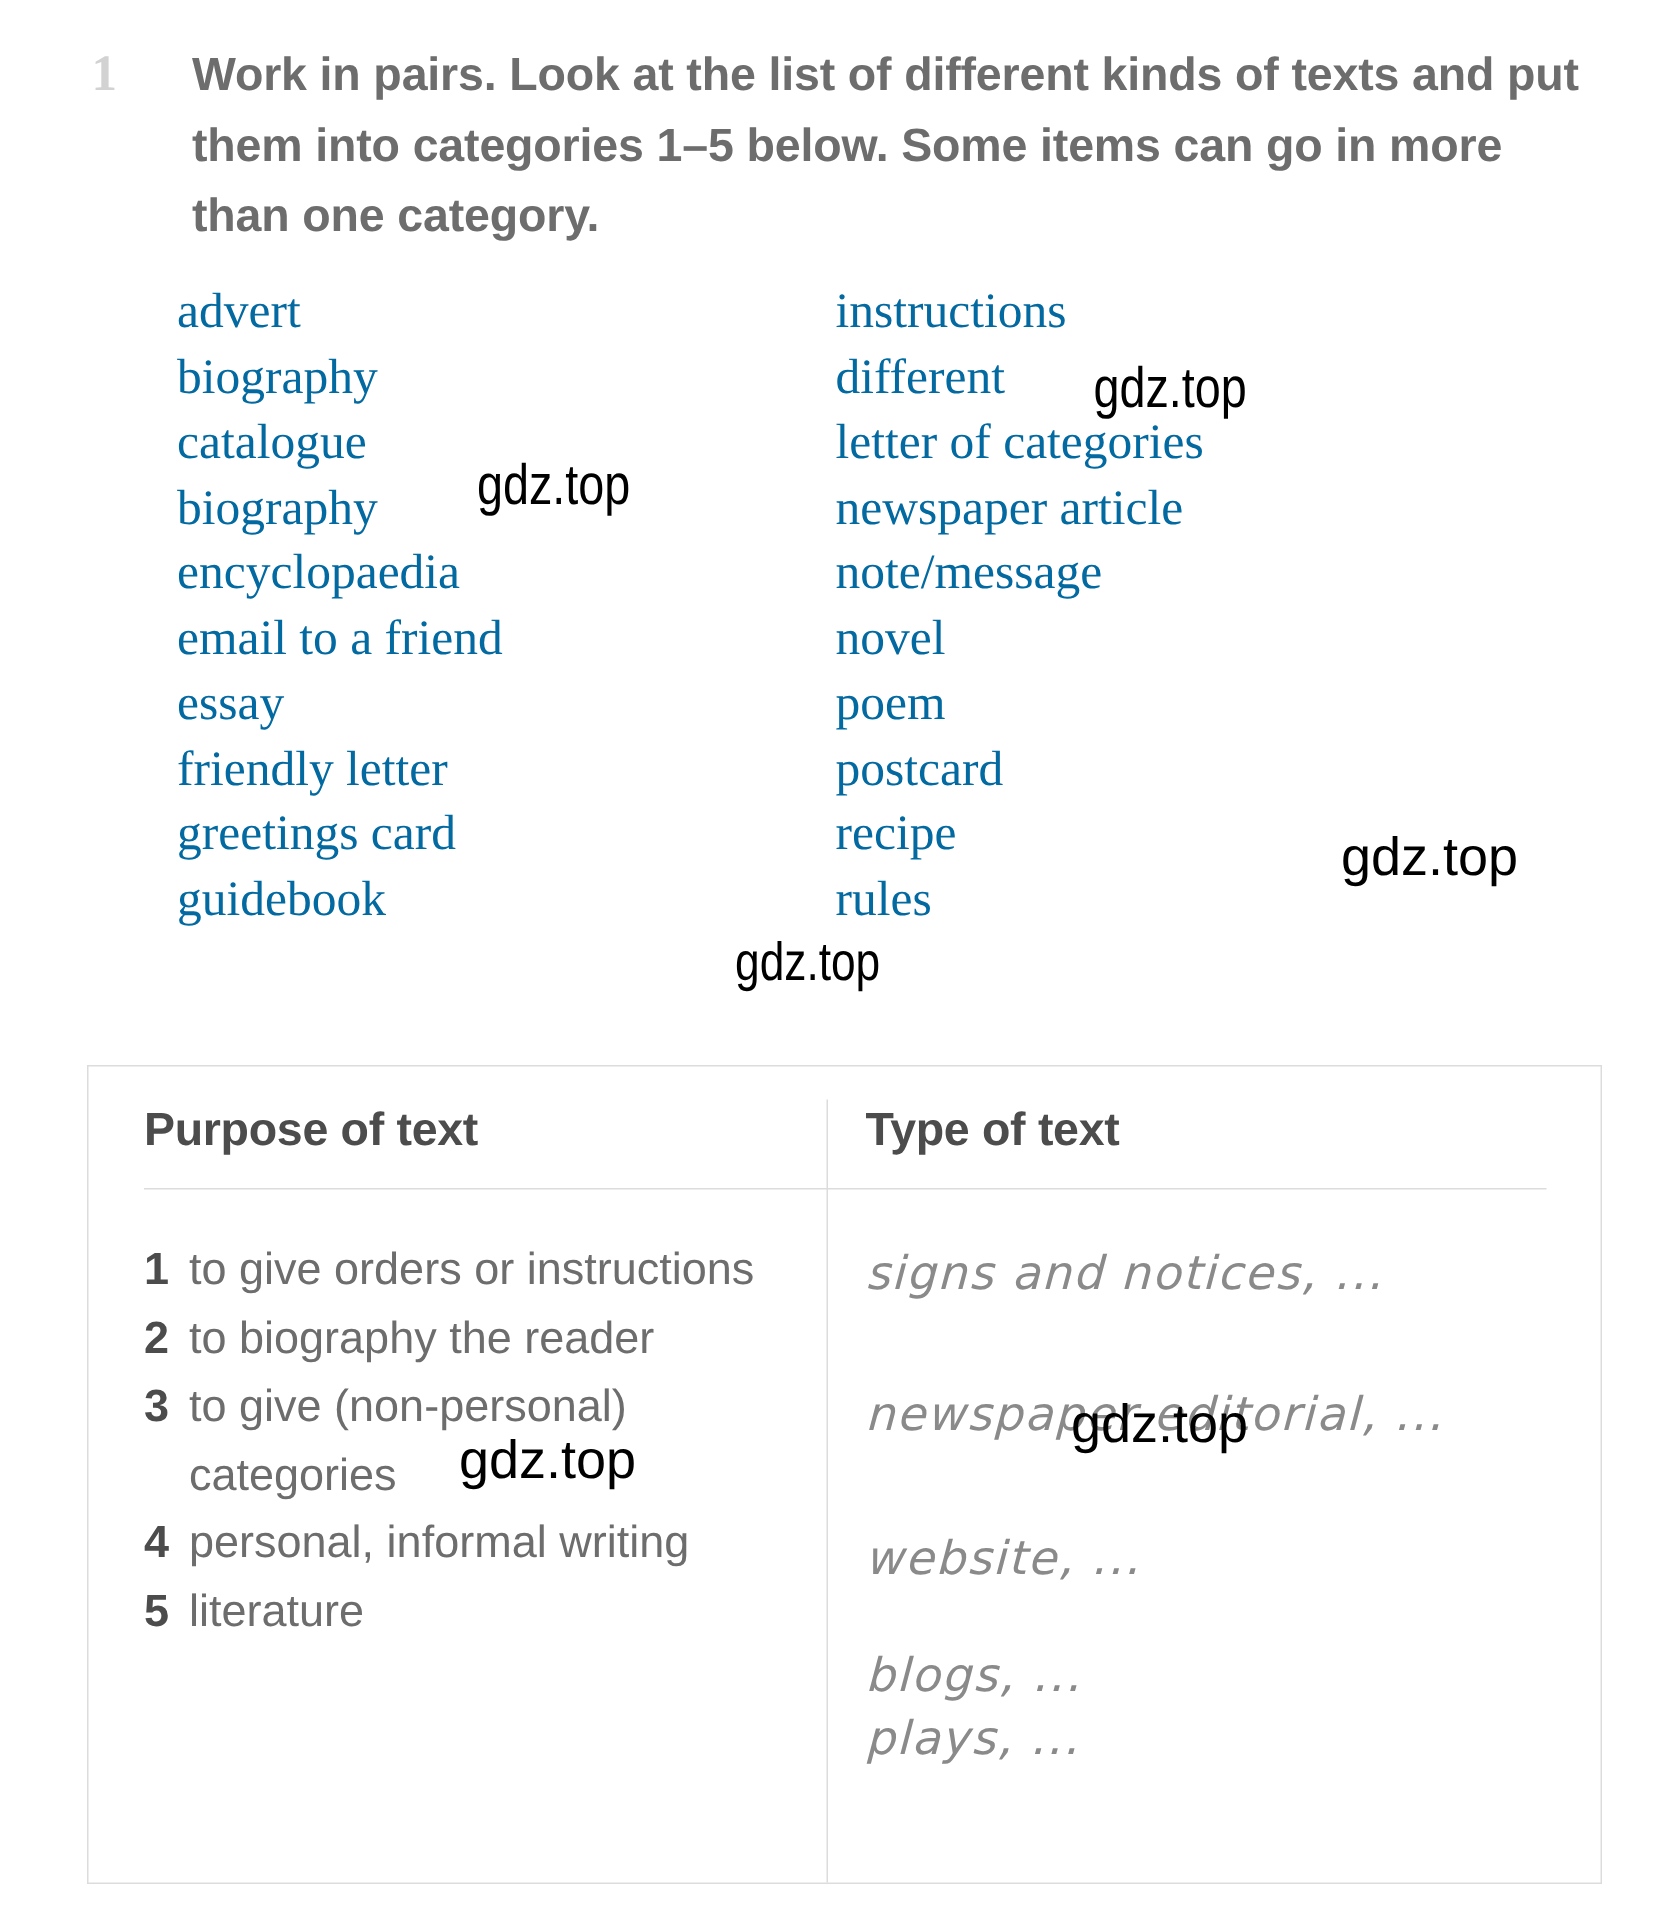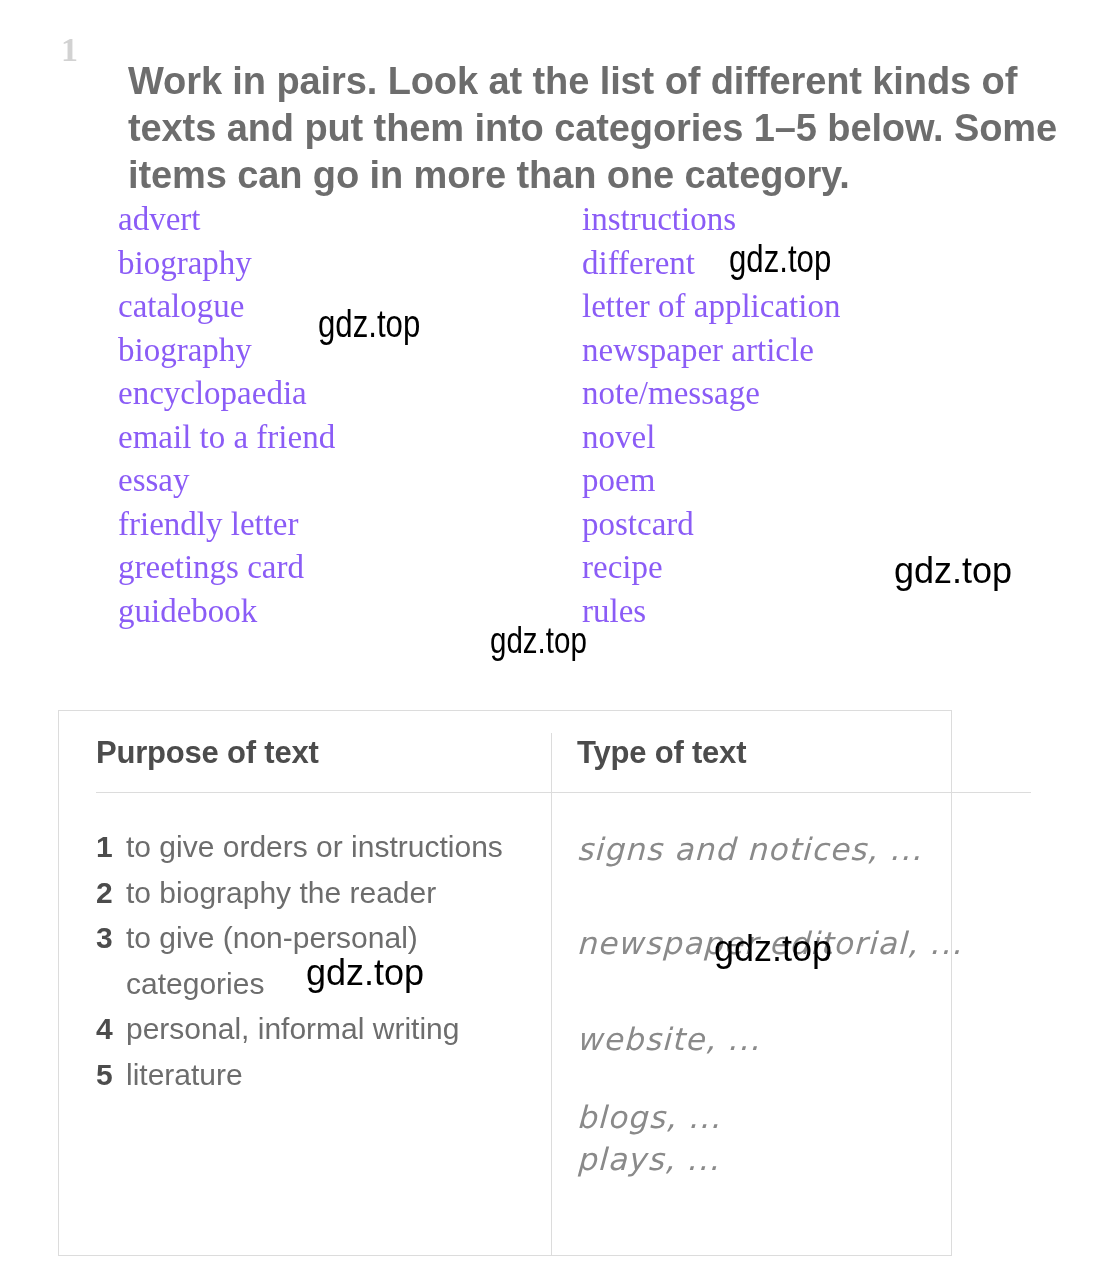--- a/index.html
+++ b/index.html
@@ -31,55 +31,54 @@
     font-family: "Liberation Serif", serif;
     font-size: 34px;
     font-weight: bold;
     color: #d2d2d2;
     line-height: 47px;
   }
   #exercise-instruction {
     flex: 1;
     padding-left: 44px;
     font-family: "Liberation Sans", sans-serif;
-    font-size: 38px;
+    font-size: 31px;
     font-weight: bold;
     color: #6d6d6d;
     line-height: 47px;
     letter-spacing: -0.1px;
     max-width: 940px;
-    margin-top: 32px;
   }
 
   
   #word-list {
     position: absolute;
     left: 0;
     top: 186px;
     width: 1112px;
     height: 500px;
   }
   .word-column {
     position: absolute;
-    top: 12px;
+    top: 1px;
     font-family: "Liberation Serif", serif;
     font-size: 33px;
-    color: #8b5cf6;
+    color: #0369a1;
     line-height: 43.5px;
   }
   #word-column-left { left: 118px; }
-  #word-column-right { left: 557px; margin-left: 25px; }
+  #word-column-right { left: 557px; }
   .word-item { white-space: nowrap; }
 
   
   #categories-table {
     position: absolute;
     left: 58px;
     top: 710px;
-    width: 894px;
+    width: 1010px;
     height: 546px;
     border: 1px solid #dcdcdc;
     box-sizing: border-box;
     background: #fff;
   }
   #table-header-row {
     position: relative;
     height: 82px;
   }
   .table-header-cell {
@@ -176,21 +175,21 @@
       <div class="word-item">encyclopaedia</div>
       <div class="word-item">email to a friend</div>
       <div class="word-item">essay</div>
       <div class="word-item">friendly letter</div>
       <div class="word-item">greetings card</div>
       <div class="word-item">guidebook</div>
     </div>
   <div class="word-column" id="word-column-right">
       <div class="word-item">instructions</div>
       <div class="word-item">different</div>
-      <div class="word-item">letter of application</div>
+      <div class="word-item">letter of categories</div>
       <div class="word-item">newspaper article</div>
       <div class="word-item">note/message</div>
       <div class="word-item">novel</div>
       <div class="word-item">poem</div>
       <div class="word-item">postcard</div>
       <div class="word-item">recipe</div>
       <div class="word-item">rules</div>
     </div>
 </div>
 

